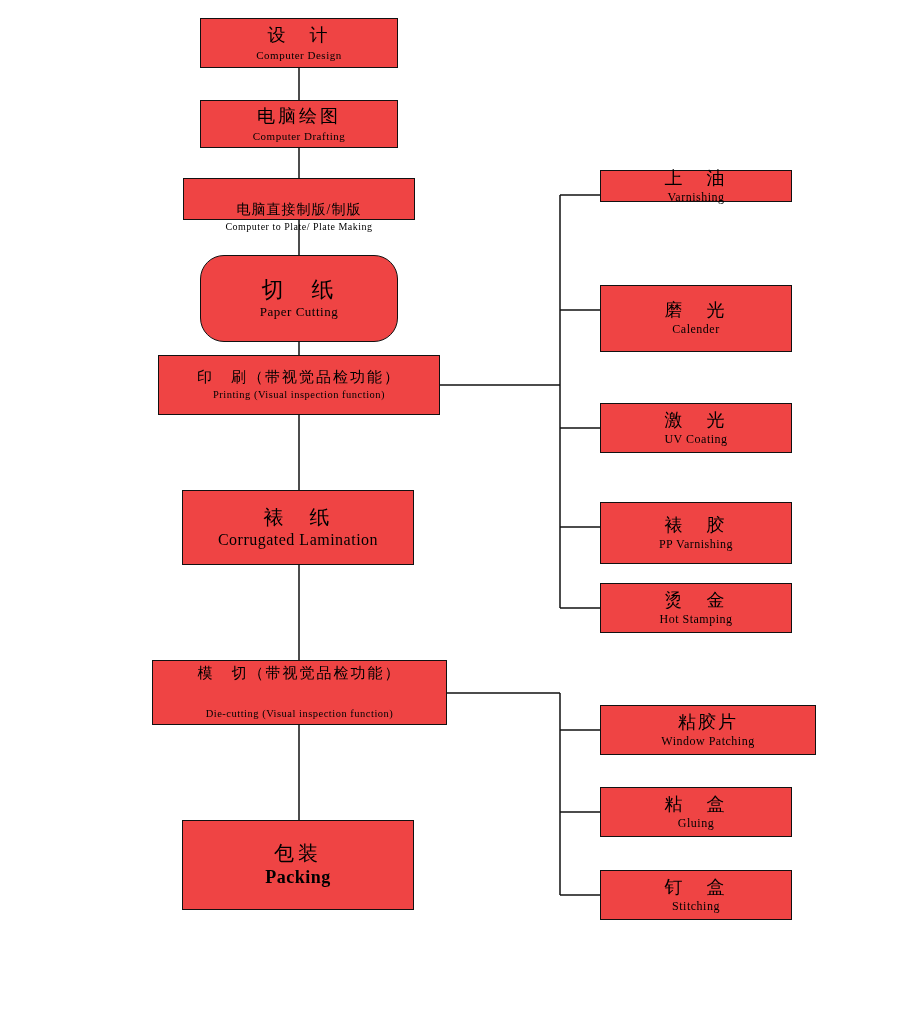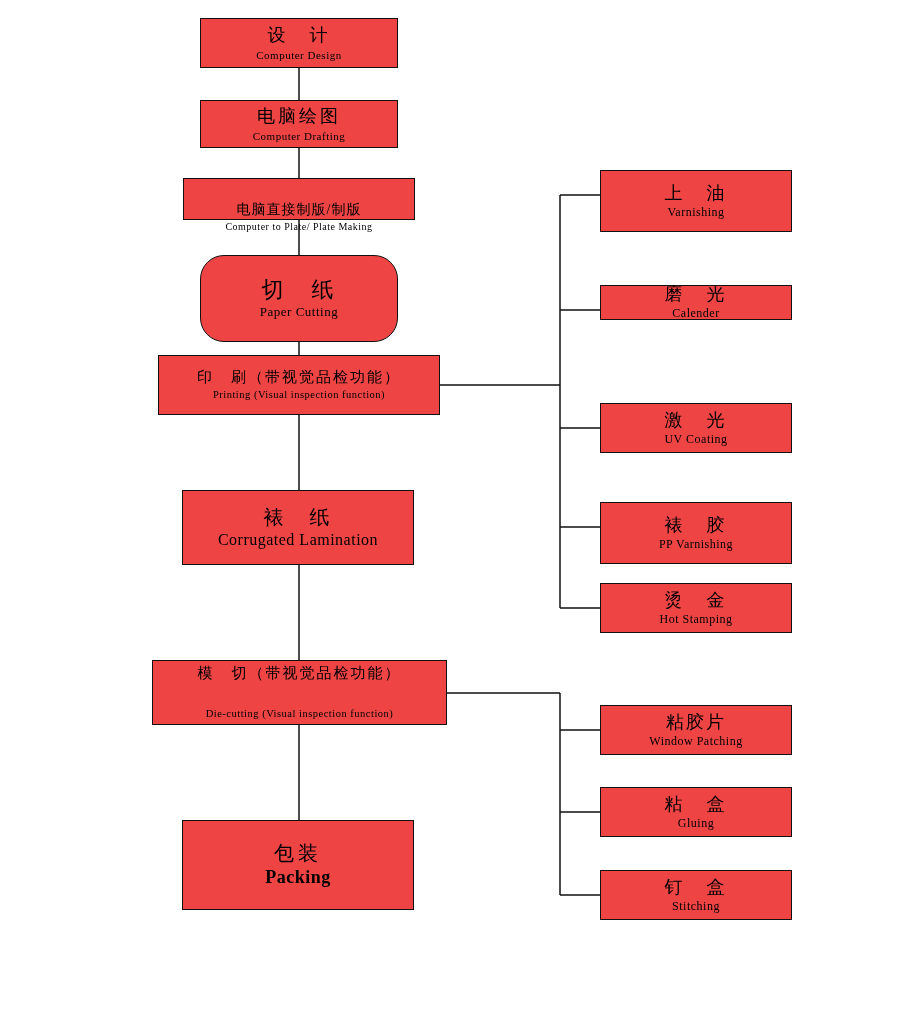--- a/index.html
+++ b/index.html
@@ -138,46 +138,46 @@
   <div class="node" style="left:152px; top:660px; width:295px; height:65px;">
     <span class="zh" style="font-size:15px; letter-spacing:2px;">模　切（带视觉品检功能）</span>
     <span class="en" style="font-size:10.5px;margin-top:24px;">Die-cutting (Visual inspection function)</span>
   </div>
 
   <div class="node large" style="left:182px; top:820px; width:232px; height:90px;">
     <span class="zh" style="font-size:20px; letter-spacing:4px;">包装</span>
     <span class="en" style="font-size:18px; font-weight:bold;">Packing</span>
   </div>
 
-  <div class="node" style="left:600px; top:170px; width:192px; height:62px;">
+  <div class="node" style="left:600px; top:170px; width:192px; height:32px;">
     <span class="zh" style="font-size:18px;">上　油</span>
     <span class="en" style="font-size:12px;">Varnishing</span>
   </div>
 
-  <div class="node" style="left:600px; top:285px; width:192px; height:35px;">
+  <div class="node" style="left:600px; top:285px; width:192px; height:67px;">
     <span class="zh" style="font-size:18px;">磨　光</span>
     <span class="en" style="font-size:12px;">Calender</span>
   </div>
 
   <div class="node" style="left:600px; top:403px; width:192px; height:50px;font-family:Liberation Serif, serif;">
     <span class="zh" style="font-size:18px;">激　光</span>
     <span class="en" style="font-size:12px;">UV Coating</span>
   </div>
 
   <div class="node" style="left:600px; top:502px; width:192px; height:62px;">
     <span class="zh" style="font-size:18px;">裱　胶</span>
     <span class="en" style="font-size:12px;">PP Varnishing</span>
   </div>
 
   <div class="node" style="left:600px; top:583px; width:192px; height:50px;">
     <span class="zh" style="font-size:18px;">烫　金</span>
     <span class="en" style="font-size:12px;">Hot Stamping</span>
   </div>
 
-  <div class="node" style="left:600px; top:705px; width:192px; height:50px;">
+  <div class="node" style="left:600px; top:705px; width:216px; height:50px;">
     <span class="zh" style="font-size:18px; letter-spacing:2px;">粘胶片</span>
     <span class="en" style="font-size:12px;">Window Patching</span>
   </div>
 
   <div class="node" style="left:600px; top:787px; width:192px; height:50px;">
     <span class="zh" style="font-size:18px;">粘　盒</span>
     <span class="en" style="font-size:12px;">Gluing</span>
   </div>
 
   <div class="node" style="left:600px; top:870px; width:192px; height:50px;">

